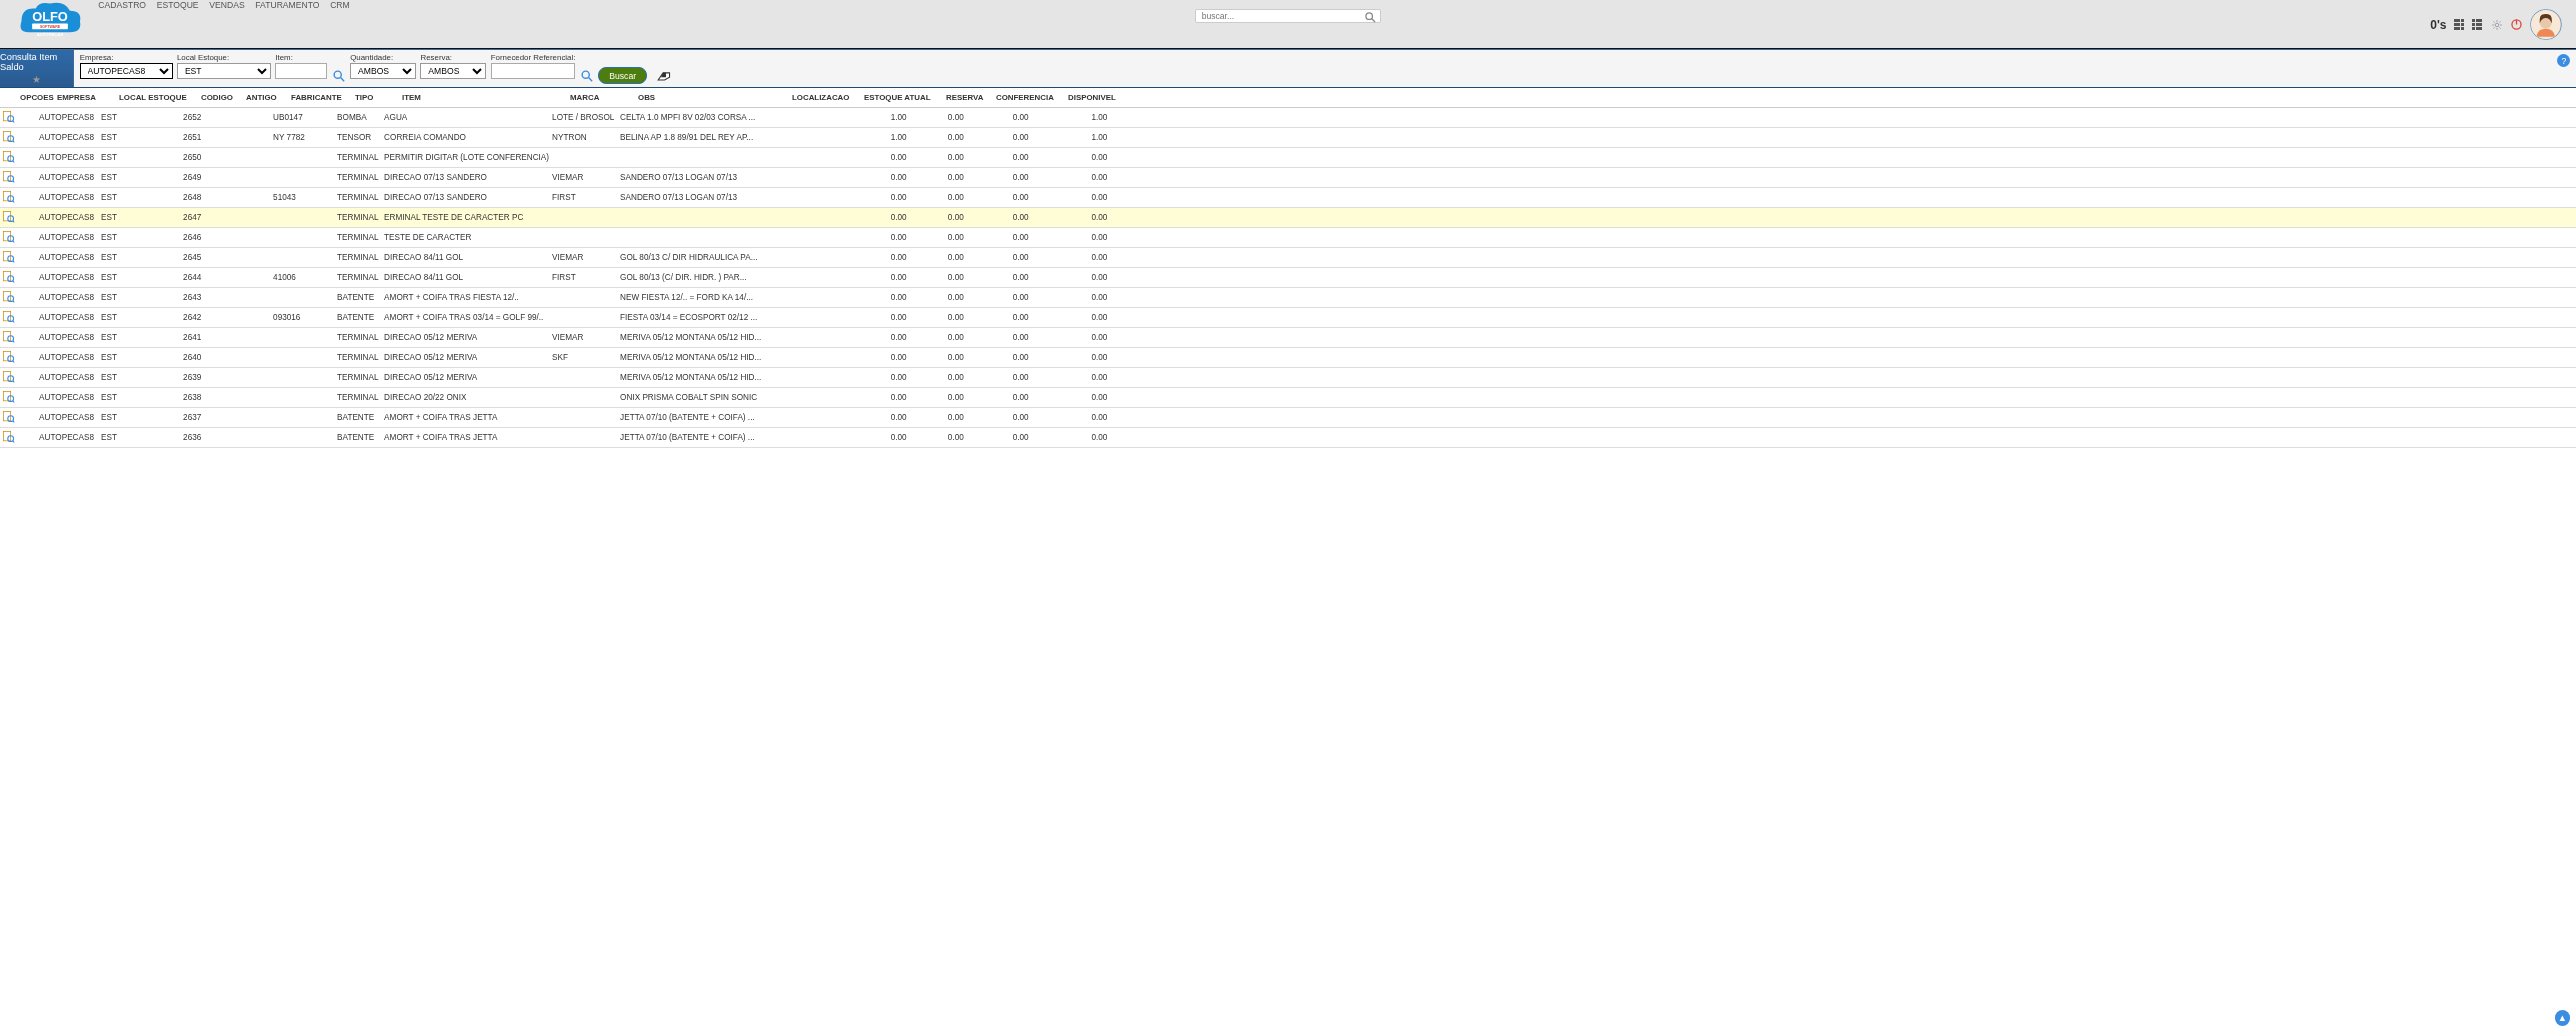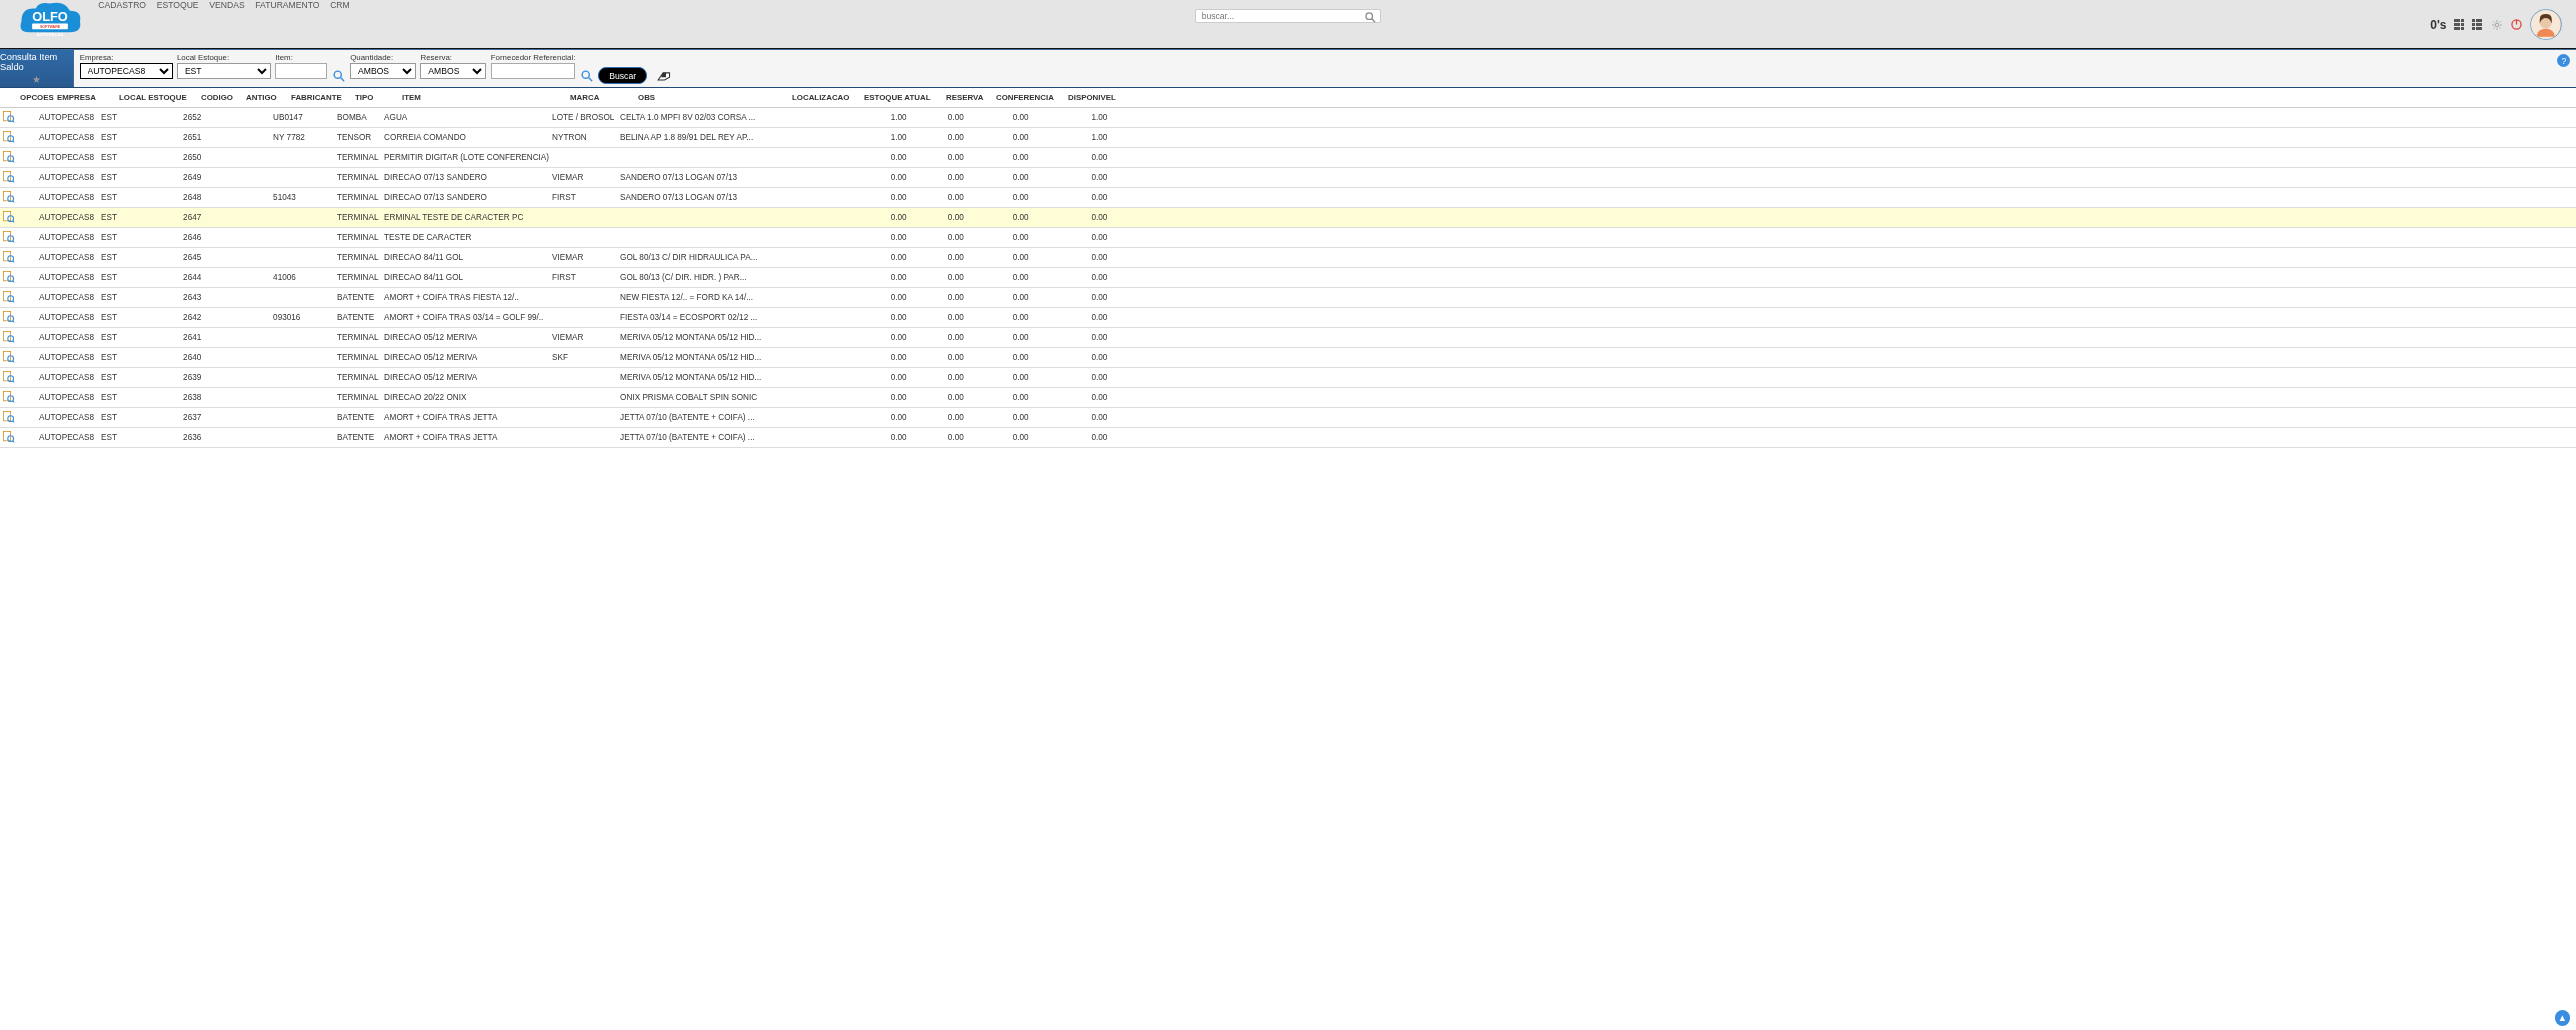--- a/index.html
+++ b/index.html
@@ -29,21 +29,21 @@
 .ftitle .star { color:#999; font-size:10px; margin-top:1.4px; }
 .ffields { flex:1; background:#f5f5f5; display:flex; align-items:flex-start; padding:2.9px 5.7px; gap:4.3px; position:relative; }
 .fgroup { display:flex; flex-direction:column; gap:1.4px; }
 .flabel { font-size:7.9px; color:#333; }
 .fsel, .finp { height:15.7px; border:0.7px solid #999; background:#fff; font-size:8.6px; padding:0 2.9px; }
 .fsel.hl { border:1.4px solid #000; }
 .finp { border:0.7px solid #aaa; }
 .w130{width:93px;} .w130b{width:94px;} .w70{width:52px;} .w90{width:66px;} .w120{width:84px;}
 .srchicn { width:14.3px; height:14.3px; align-self:flex-end; margin-bottom:0.7px; cursor:pointer; }
 .srchicn svg{width:14.3px;height:14.3px;}
-.btnBus { background:#000000; color:#fff; border:0.7px solid #2a6fb8; border-radius:8px; height:17px; padding:0 10px; font-size:8.6px; align-self:flex-end; margin-bottom:0; cursor:pointer; }
+.btnBus { background:#4d7c0f; color:#fff; border:0.7px solid #2a6fb8; border-radius:8px; height:17px; padding:0 10px; font-size:8.6px; align-self:flex-end; margin-bottom:0; cursor:pointer; }
 .eraser { width:15.7px; height:13px; align-self:flex-end; margin-bottom:1.4px; margin-left:4.3px; cursor:pointer; }
 .helpq { position:absolute; right:5.7px; top:4.3px; width:13px; height:13px; border-radius:50%; background:#3a8de0; color:#fff; font-size:8.6px; display:flex; align-items:center; justify-content:center; cursor:pointer; }
 
 .grid { width:100%; }
 .gridhdr { display:flex; background:#fff; border-bottom:0.7px solid #ccc; height:20px; align-items:center; font-size:7.9px; font-weight:700; color:#333; padding-left:20px;}
 .gridrow { display:flex; height:20px; align-items:center; font-size:8.2px; border-bottom:0.7px solid #ddd; padding-left:2.1px;}
 .gridrow.hl { background:#fffdd6; }
 .c-op{width:37px;} .c-emp{width:62px;} .c-loc{width:82px;} .c-cod{width:45px;} .c-ant{width:45px;}
 .c-fab{width:64px;} .c-tip{width:47px;} .c-itm{width:168px;} .c-mar{width:68px;}
 .c-obs{width:154px;} .c-lcz{width:72px;} .c-est{width:82px;text-align:right;padding-right:21.5px;}

